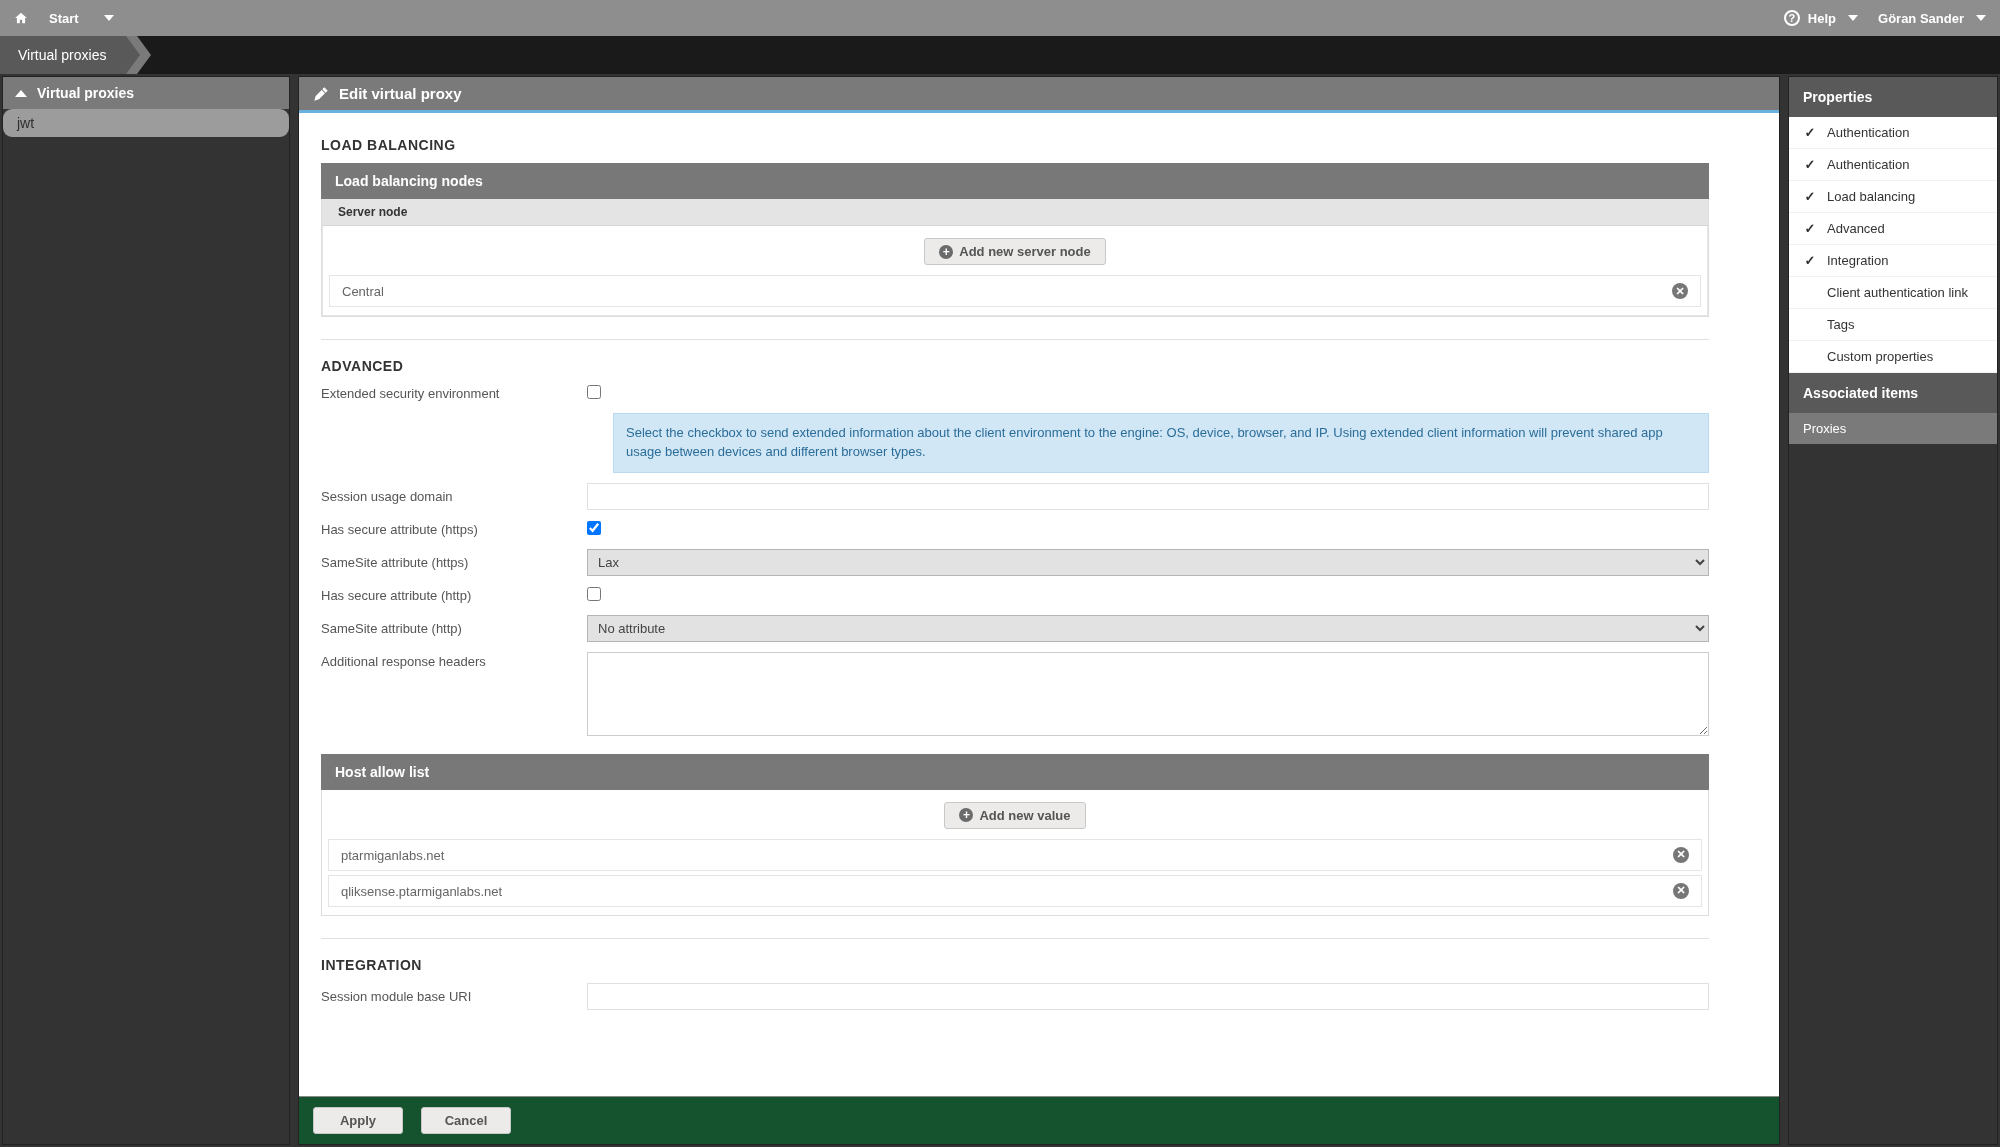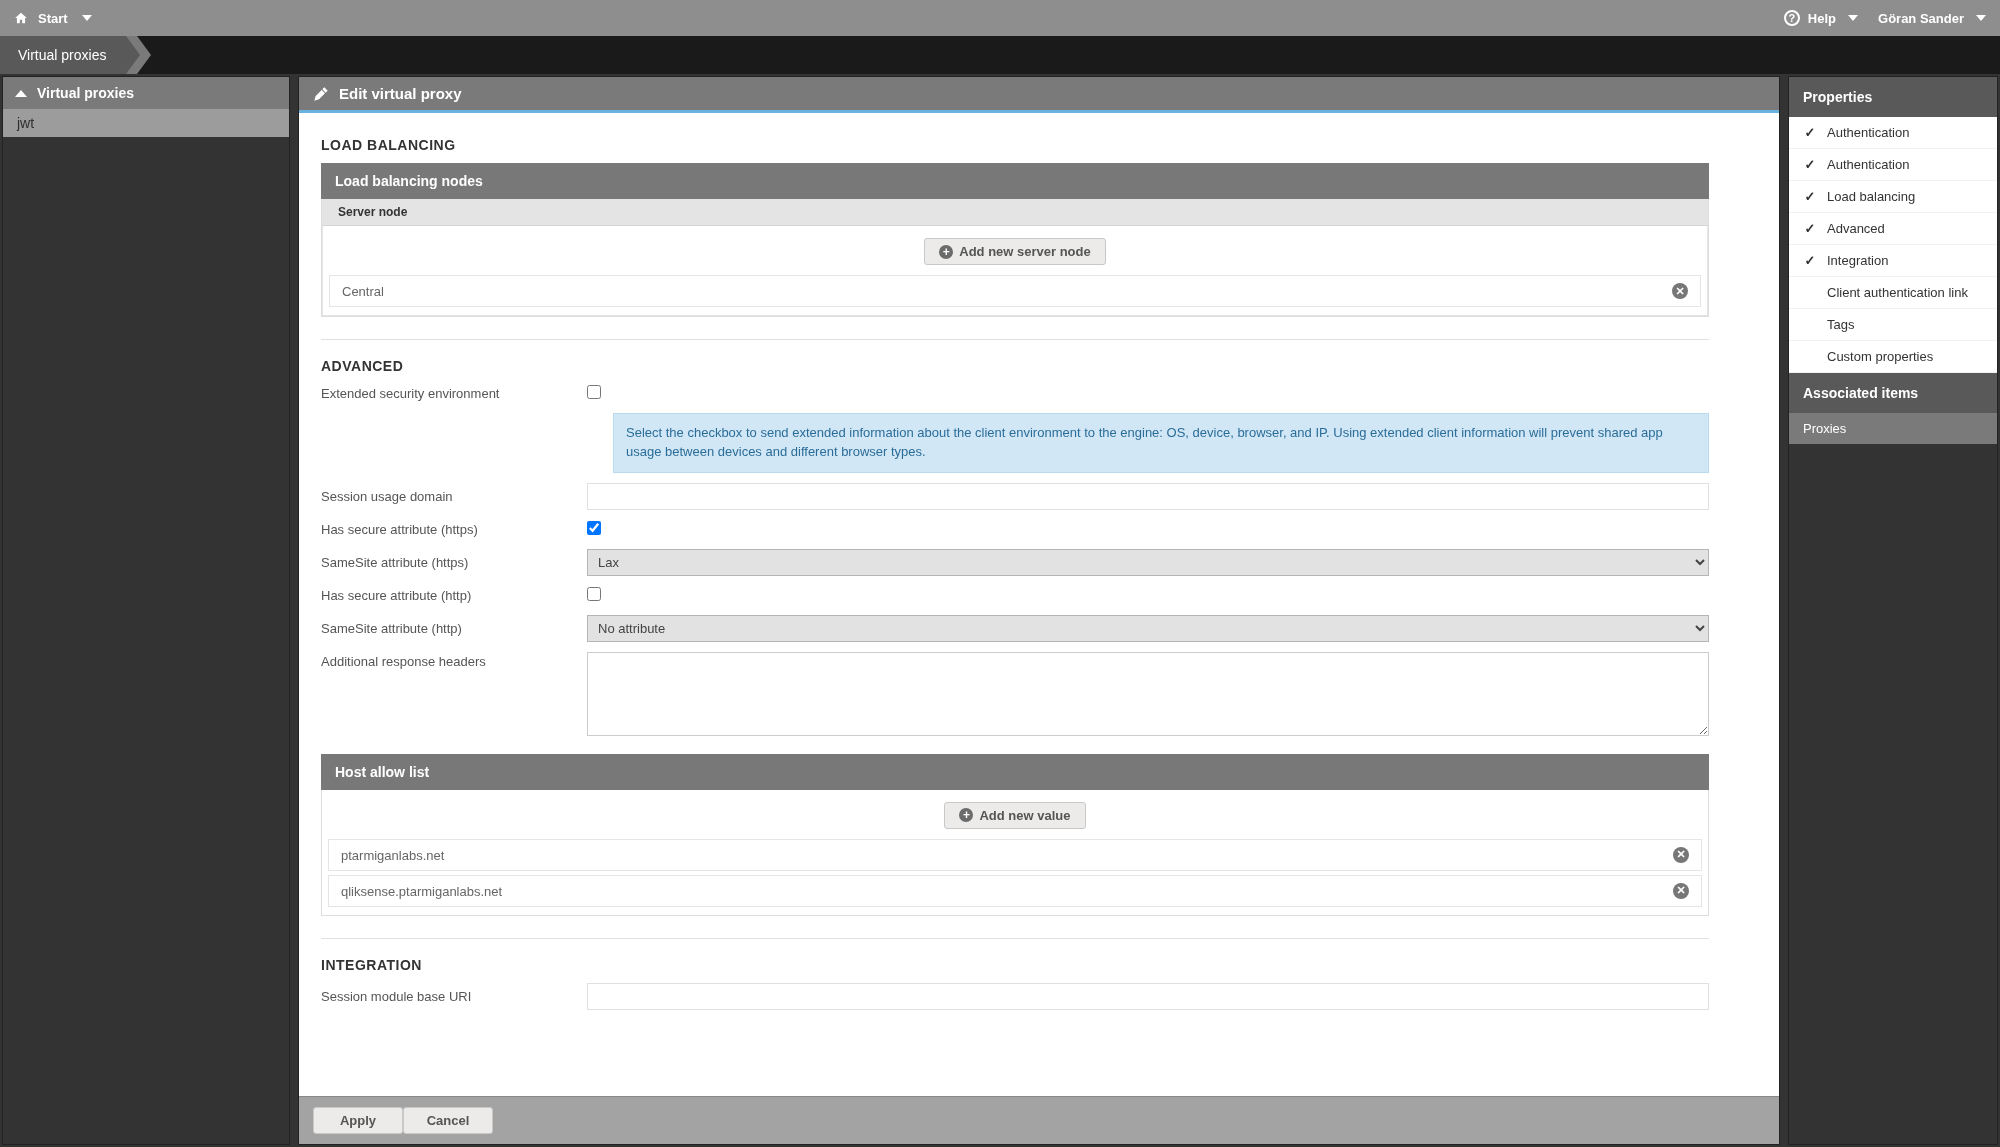--- a/index.html
+++ b/index.html
@@ -23,21 +23,21 @@
   .topbar {
     height: 36px;
     background: #8e8e8e;
     display: flex;
     align-items: center;
     padding: 0 14px;
     color: #fff;
     font-weight: 600;
     gap: 12px;
   }
-  .topbar .left { display: flex; align-items: center; gap: 10px; }
+  .topbar .left { display: flex; align-items: center; gap: 21px; }
   .topbar .right { margin-left: auto; display: flex; align-items: center; gap: 20px; }
   .home-icon { width: 14px; height: 14px; }
   .caret-down {
     width: 0; height: 0;
     border-left: 5px solid transparent;
     border-right: 5px solid transparent;
     border-top: 6px solid #fff;
     display: inline-block;
     margin-left: 4px;
   }
@@ -121,20 +121,21 @@
     border-left: 6px solid transparent;
     border-right: 6px solid transparent;
     border-bottom: 7px solid #fff;
   }
   .sidebar-item {
     background: #9c9c9c;
     color: #2e2e2e;
     padding: 6px 14px;
     font-size: 14px;
     cursor: pointer;
+    border-radius: 9px;
   }
 
   
   .center {
     flex: 1;
     display: flex;
     flex-direction: column;
     background: #fff;
     border: 1px solid #222;
     min-width: 0;
@@ -286,23 +287,24 @@
     border: 1px solid #ddd;
     border-top: none;
     margin-bottom: 22px;
   }
   .list-body {
     padding: 12px 4px 4px 4px;
     background: #fff;
   }
 
   .footer {
-    background: #a3a3a3;
+    background: #14532d;
     padding: 10px 14px;
     display: flex;
+    gap: 18px;
     border-top: 1px solid #888;
   }
   .footer .btn { width: 90px; justify-content: center; }
 
   
   .rightbar {
     width: 210px;
     background: #333;
     border: 1px solid #222;
     display: flex;

